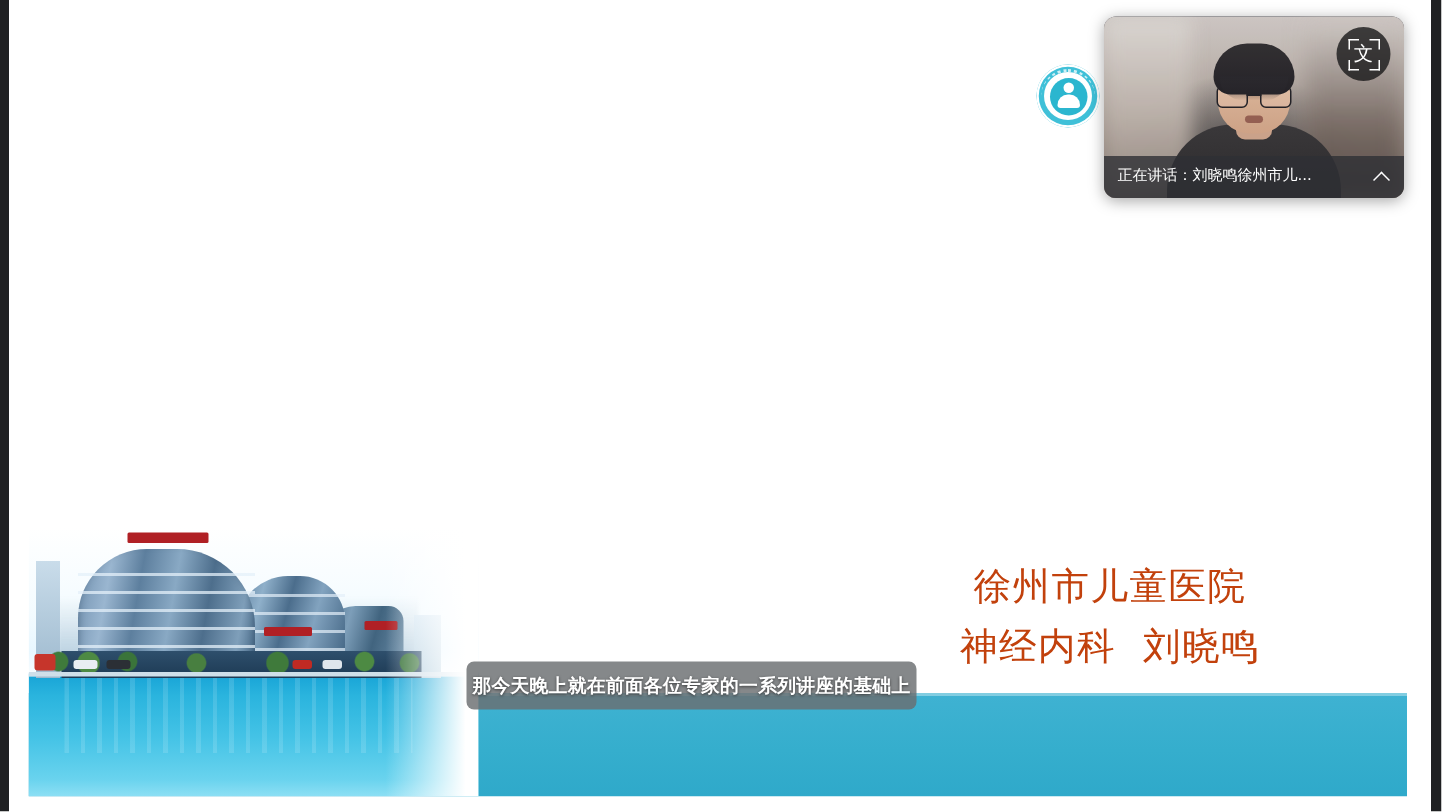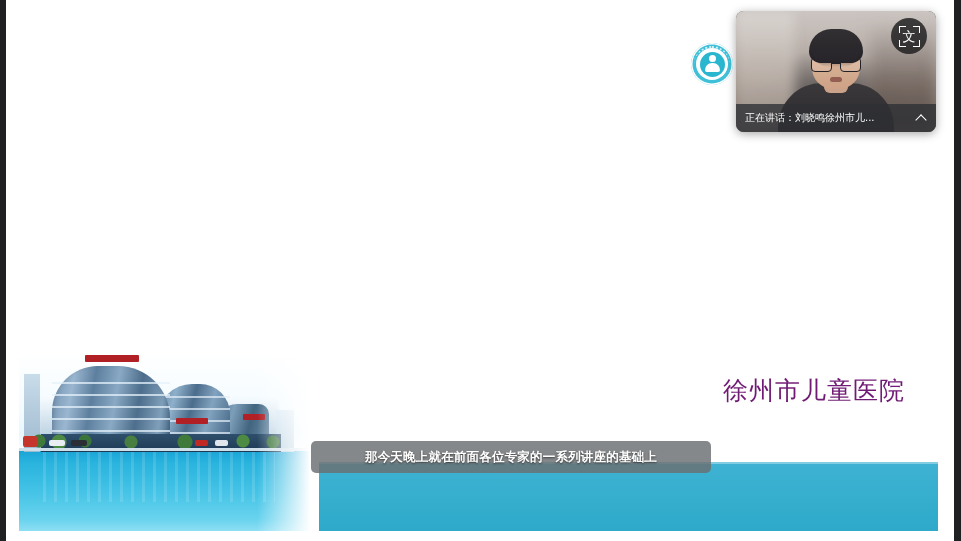--- a/index.html
+++ b/index.html
@@ -102,22 +102,22 @@
     white-space: nowrap;
     text-shadow: 0 1px 0 rgba(255,255,255,.9);
   }
 
   
   #presenter-block {
     position: absolute;
     left: 556px;
     top: 371px;
     width: 330px;
-    text-align: right;
-    color: #701a75;
+    text-align: center;
+    color: #c2410c;
     font-family: "DejaVu Sans", "Liberation Sans", sans-serif;
   }
   #presenter-block .org {
     font-size: 25px;
     line-height: 40px;
     letter-spacing: 1px;
     white-space: nowrap;
   }
   #presenter-block .dept {
     font-size: 25px;
@@ -304,21 +304,21 @@
     line-height: 12px;
     white-space: nowrap;
     border-radius: 1px;
   }
 
   
   #caption-box {
     position: absolute;
     left: 311px;
     top: 441px;
-    width: 400px;
+    width: 300px;
     height: 32px;
     background: rgba(106,110,112,.82);
     border-radius: 5px;
     display: flex;
     align-items: center;
     justify-content: center;
     overflow: hidden;
   }
   #caption-box .caption-text {
     color: #ffffff;
@@ -532,20 +532,23 @@
       <div class="ring-inner"></div>
       <div class="disc"></div>
       <div class="arc-text"></div>
       <div class="figure-head"></div>
       <div class="figure-body"></div>
     </div>
 
 
     <div id="presenter-block">
       <div class="org">徐州市儿童医院</div>
+      <div class="dept">
+        <span>神经内科</span><span class="name">刘晓鸣</span>
+      </div>
     </div>
 
     <div id="slide-band"></div>
 
     <div id="building-photo">
       <div class="sky"></div>
       <div class="water"></div>
       <div class="water-line"></div>
       <div class="reflection"></div>
       <div class="reflection-strips"></div>

